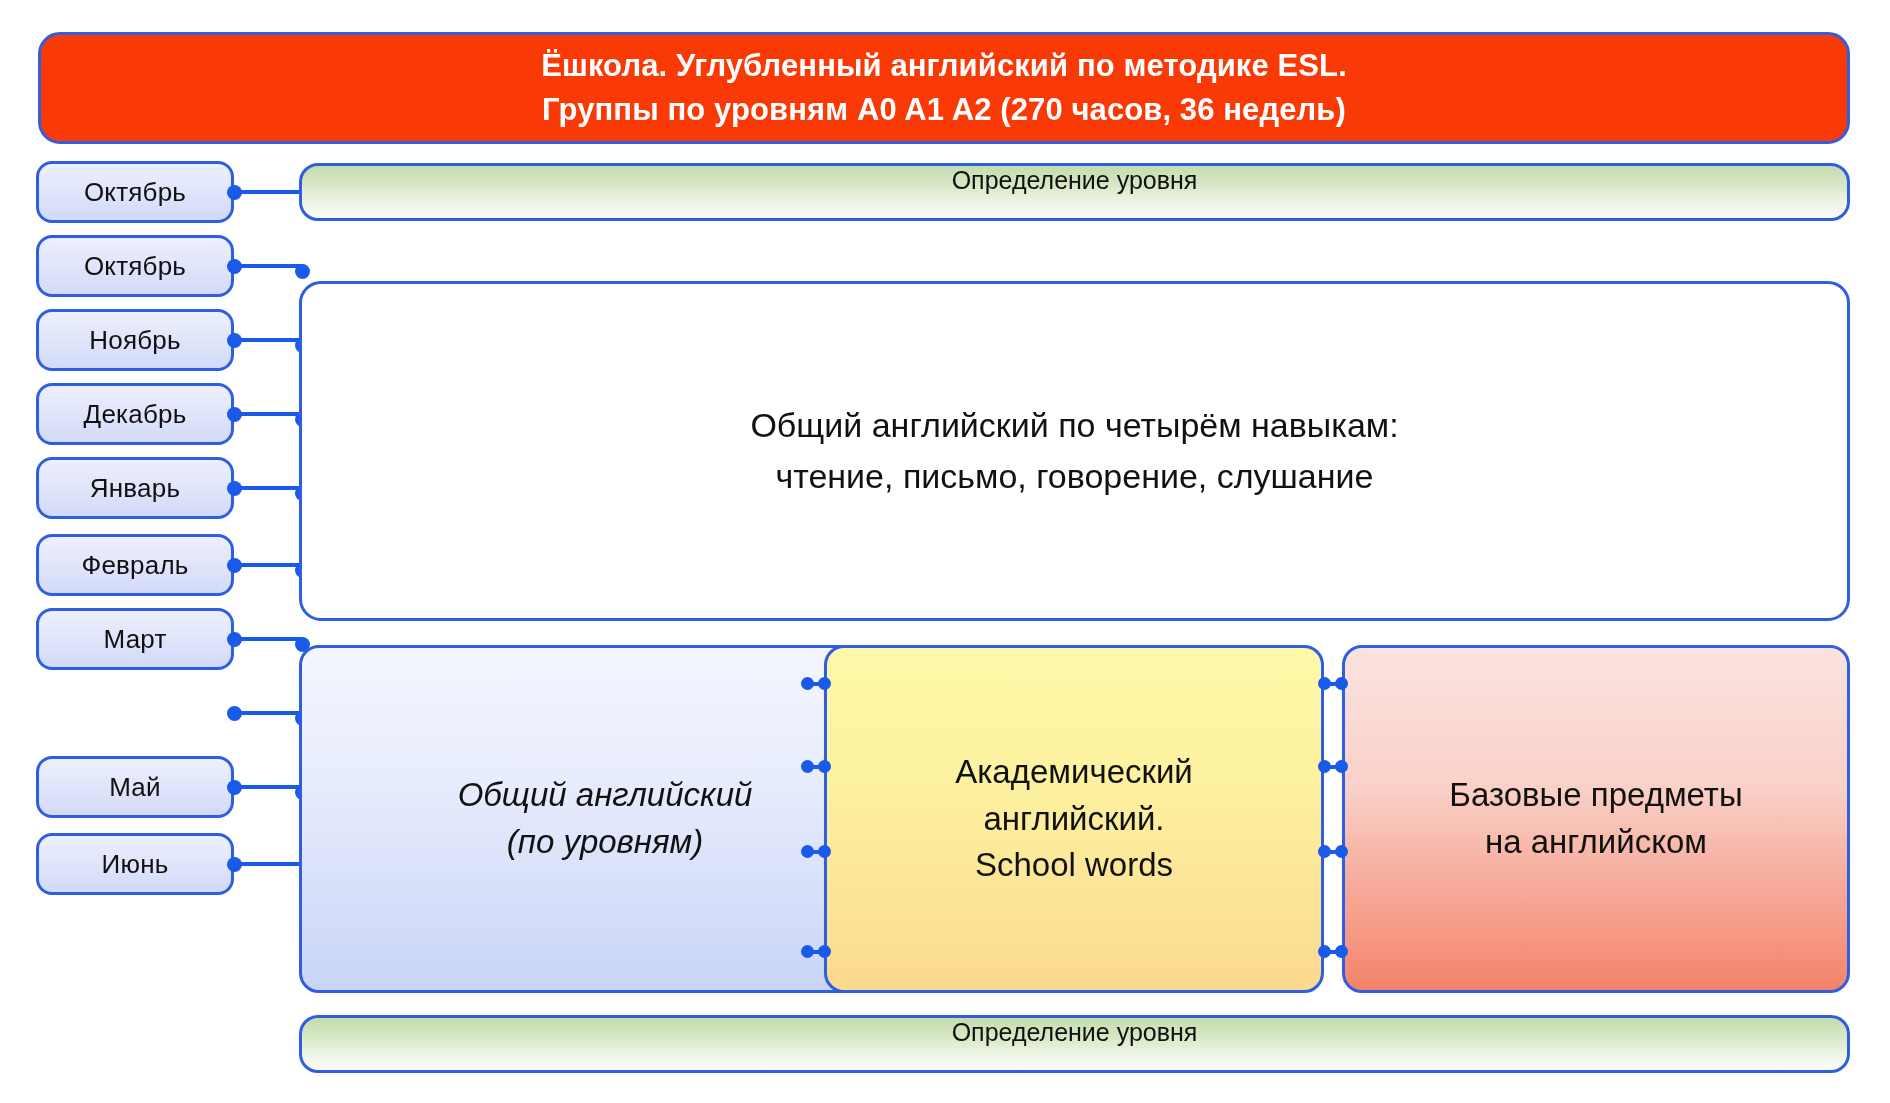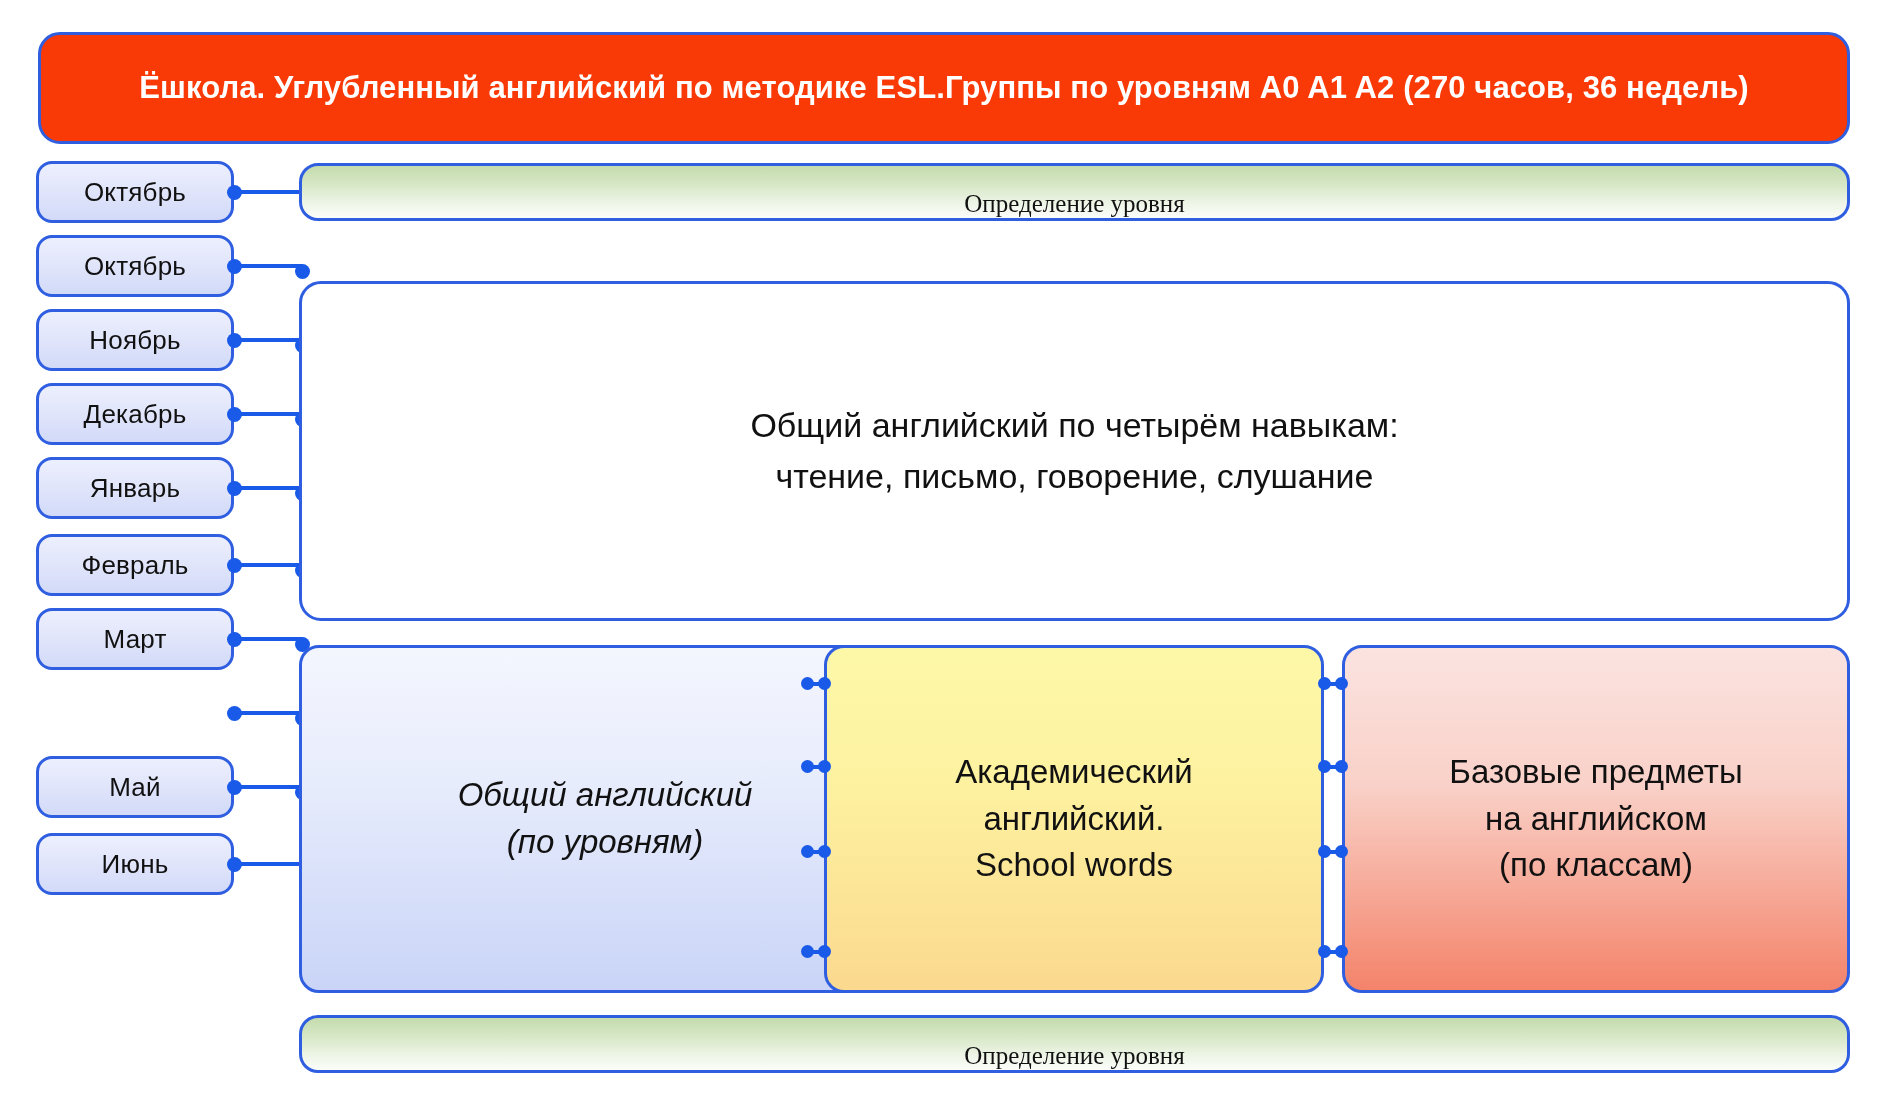--- a/index.html
+++ b/index.html
@@ -17,21 +17,21 @@
   }
 
   
   .header{
     position:absolute;
     left:38px;top:32px;width:1812px;height:112px;
     background:#f93a06;
     border:3px solid #2f5fe0;
     border-radius:22px;
     box-sizing:border-box;
-    display:flex;flex-direction:row;
+    display:flex;flex-direction:column;
     align-items:center;justify-content:center;
     color:#ffffff;
     font-weight:bold;
     font-size:31px;
     line-height:1.42;
     letter-spacing:.1px;
     text-align:center;
   }
   .header span{display:block;}
 
@@ -60,22 +60,22 @@
   }
 
   
   .greenbar{
     position:absolute;
     left:299px;width:1551px;
     background:linear-gradient(180deg,#c5dcae 0%,#d6e7c5 35%,#eef5e7 72%,#fbfdf9 100%);
     border:3px solid #2f5fe0;
     border-radius:19px;
     box-sizing:border-box;
-    display:flex;align-items:flex-end;justify-content:center;
-    font-size:25px;color:#111111;font-family:Liberation Serif, serif;
+    display:flex;align-items:flex-start;justify-content:center;
+    font-size:25px;color:#111111;
   }
 
   
   .whitebox{
     position:absolute;
     left:299px;top:281px;width:1551px;height:340px;
     background:#ffffff;
     border:3px solid #2f5fe0;
     border-radius:22px;
     box-sizing:border-box;
@@ -210,21 +210,20 @@
 
   <div class="subject yellow">
     <span>Академический</span>
     <span>английский.</span>
     <span>School words</span>
   </div>
 
   <div class="subject red">
     <span>Базовые предметы</span>
     <span>на английском</span>
-    <span>(по классам)</span>
   </div>
 
   <div class="dumb" style="left:801px;top:677px;width:30px;height:13px">
     <i style="left:0"></i>
       <span class="bar"></span>
       <i style="left:17px"></i>
   </div>
   <div class="dumb" style="left:801px;top:760px;width:30px;height:13px">
     <i style="left:0"></i>
       <span class="bar"></span>

